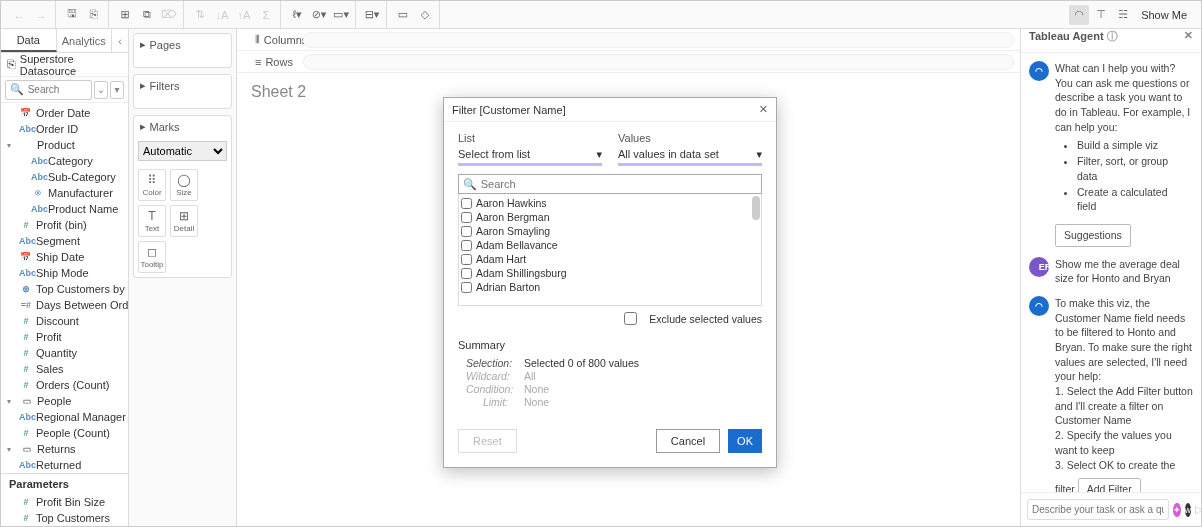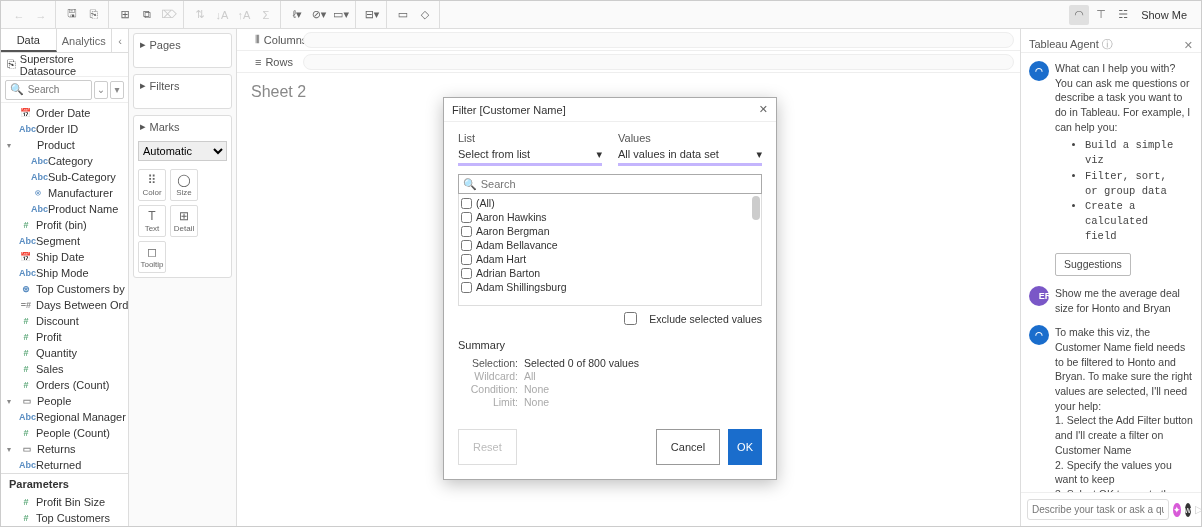--- a/index.html
+++ b/index.html
@@ -62,29 +62,29 @@
 
 
 .worksheet { flex: 1; background: #fff; display: flex; flex-direction: column; border-right: 1px solid #ddd; }
 .shelf-row { height: 22px; border-bottom: 1px solid #eee; display: flex; align-items: center; }
 .shelf-label { width: 60px; padding-left: 18px; font-size: 11px; color: #555; display: flex; align-items: center; gap: 4px; }
 .shelf-drop { flex: 1; margin: 2px 6px; height: 16px; border: 1px solid #eee; background: #fafafa; border-radius: 8px; }
 .sheet-title { padding: 10px 14px; font-size: 16px; color: #888; font-weight: 300; }
 
 
 .agent-panel { width: 180px; background: #fff; display: flex; flex-direction: column; }
-.agent-head { height: 24px; border-bottom: 1px solid #eee; display: flex; align-items: flex-end; padding: 0 8px; font-size: 11px; color: #555; justify-content: space-between; }
+.agent-head { height: 24px; border-bottom: 1px solid #eee; display: flex; align-items: flex-start; padding: 0 8px; font-size: 11px; color: #555; justify-content: space-between; font-weight: bold; }
 .agent-body { flex: 1; overflow-y: auto; padding: 8px; font-size: 10.5px; color: #444; }
 .msg { display: flex; gap: 6px; margin-bottom: 10px; }
 .avatar { width: 20px; height: 20px; border-radius: 50%; flex-shrink: 0; display: flex; align-items: center; justify-content: center; font-size: 9px; color: #fff; font-weight: bold; }
 .av-bot { background: #1a6dcc; }
 .av-user { background: #7a57c7; padding-left: 12px; }
 .msg-text { flex: 1; line-height: 1.4; }
 .msg-text ul { margin: 4px 0 4px 14px; }
-.msg-text li { margin: 1px 16px; font-family: Liberation Mono, monospace; }
+.msg-text li { margin: 1px 8px; }
 .agent-btn { display: inline-block; border: 1px solid #bbb; padding: 3px 8px; border-radius: 2px; margin-top: 6px; cursor: pointer; font-size: 10.5px; background: #fff; }
 .agent-input { border-top: 1px solid #eee; padding: 6px; display: flex; align-items: center; gap: 4px; }
 .agent-input input { flex: 1; border: 1px solid #ddd; padding: 4px; font-size: 10px; border-radius: 3px; outline: none; }
 .chip { width: 14px; height: 14px; border-radius: 50%; display: flex; align-items: center; justify-content: center; font-size: 9px; color: #fff; }
 
 
 .modal { position: absolute; left: 442px; top: 96px; width: 334px; background: #fff; border: 1px solid #aaa; box-shadow: 0 4px 16px rgba(0,0,0,0.25); z-index: 100; }
 .modal-head { height: 24px; display: flex; align-items: center; justify-content: space-between; padding: 0 8px; font-size: 11px; color: #333; border-bottom: 1px solid #eee; }
 .modal-body { padding: 10px 14px; font-size: 11px; }
 .filter-row { display: flex; gap: 16px; margin-bottom: 4px; }
@@ -93,25 +93,25 @@
 .ddl { border-bottom: 3px solid #c4b5fd; padding: 2px 0; display: flex; justify-content: space-between; align-items: flex-start; cursor: pointer; color: #333; }
 .modal-search { display: flex; align-items: center; border: 1px solid #aaa; height: 20px; margin-top: 8px; padding: 0 4px; gap: 4px; }
 .modal-search input { border: none; outline: none; flex: 1; font-size: 11px; }
 .filter-list { border: 1px solid #ddd; border-top: none; height: 112px; overflow-y: auto; padding: 2px; position: relative; }
 .filter-item { display: flex; align-items: center; gap: 4px; height: 14px; font-size: 10.5px; }
 .filter-item input { width: 11px; height: 11px; }
 .exclude-row { display: flex; justify-content: flex-end; align-items: center; gap: 12px; padding: 6px 0; font-size: 10.5px; }
 .summary { margin-top: 8px; }
 .summary h4 { font-size: 11px; font-weight: normal; margin-bottom: 6px; }
 .sum-row { display: flex; font-size: 10.5px; margin: 1px 0 1px 8px; }
-.sum-row .k { width: 58px; text-align: right; color: #aaa; padding-right: 6px; }
+.sum-row .k { width: 58px; text-align: right; color: #aaa; padding-right: 16px; font-style: italic; }
 .sum-row .v { color: #333; }
 .sum-row.dim .v { color: #aaa; }
 .modal-foot { display: flex; gap: 8px; padding: 10px 14px 14px; align-items: center; }
-.btn { height: 36px; padding: 0 14px; border: 1px solid #999; background: #fff; font-size: 11px; cursor: pointer; display: flex; align-items: center; }
+.btn { height: 24px; padding: 0 14px; border: 1px solid #999; background: #fff; font-size: 11px; cursor: pointer; display: flex; align-items: center; }
 .btn.primary { background: #1a6dcc; color: #fff; border-color: #1a6dcc; padding: 0 8px; }
 .btn.dis { color: #bbb; border-color: #ddd; cursor: default; }
 .spacer { flex: 1; }
 
 .scrollbar-fake { position: absolute; right: 1px; top: 2px; width: 8px; height: 24px; background: #ccc; border-radius: 4px; }
 </style>
 </head>
 <body>
 
 <div class="toolbar">
@@ -412,47 +412,47 @@
             <span>▾</span>
           </div>
       </div>
     </div>
     <div class="modal-search">
       <span>🔍</span>
       <input placeholder="Search" style="">
     </div>
     <div class="filter-list" id="filter-list">
       <div class="scrollbar-fake"></div>
-    <div class="filter-item">
-          <input type="checkbox" style="">
-          <span>(All)</span>
-        </div>
         <div class="filter-item">
           <input type="checkbox" style="">
           <span>Aaron Hawkins</span>
         </div>
         <div class="filter-item">
           <input type="checkbox" style="">
           <span>Aaron Bergman</span>
         </div>
         <div class="filter-item">
           <input type="checkbox" style="">
+          <span>Aaron Smayling</span>
+        </div>
+        <div class="filter-item">
+          <input type="checkbox" style="">
           <span>Adam Bellavance</span>
         </div>
         <div class="filter-item">
           <input type="checkbox" style="">
           <span>Adam Hart</span>
         </div>
         <div class="filter-item">
           <input type="checkbox" style="">
+          <span>Adam Shillingsburg</span>
+        </div>
+        <div class="filter-item">
+          <input type="checkbox" style="">
           <span>Adrian Barton</span>
-        </div>
-        <div class="filter-item">
-          <input type="checkbox" style="">
-          <span>Adam Shillingsburg</span>
         </div>
       </div>
     <div class="exclude-row">
       <input type="checkbox" style="">
       <span>Exclude selected values</span>
     </div>
     <div class="summary">
       <h4>Summary</h4>
       <div class="sum-row">
           <div class="k" style="color:#555">Selection:</div>

